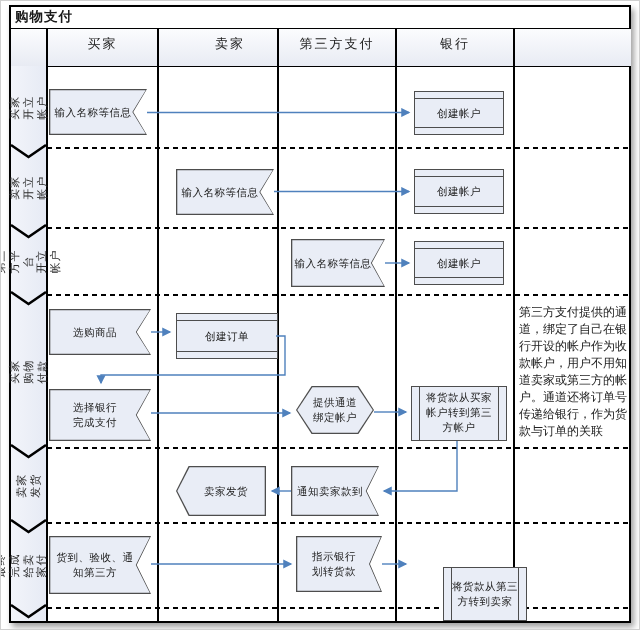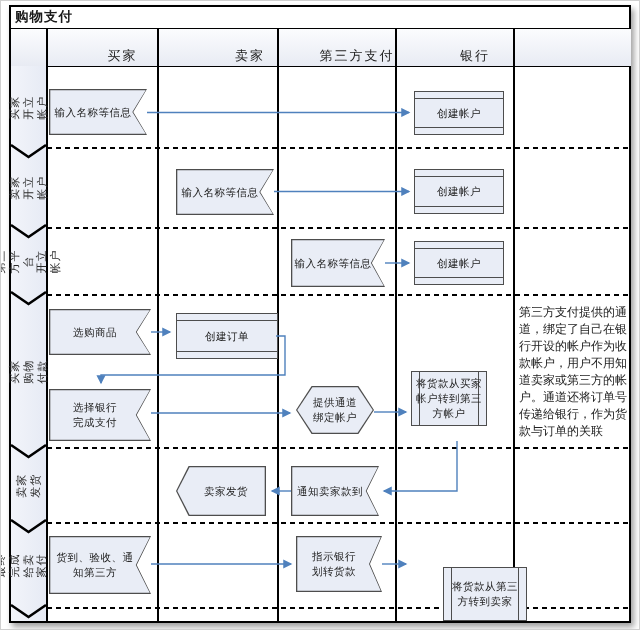--- a/index.html
+++ b/index.html
@@ -6,22 +6,22 @@
   .page{position:relative;width:640px;height:630px;background:#fff;border:1px solid #cfcfcf;
         box-sizing:border-box;overflow:hidden;
         font-family:"DejaVu Sans","Liberation Sans",sans-serif;color:#1a1a1a;}
   .frame{position:absolute;left:8px;top:4px;width:622px;height:618px;border:2px solid #000;
          box-sizing:border-box;background:#fff;box-shadow:3px 4px 6px rgba(0,0,0,.38);}
   .title{position:absolute;left:14px;top:7px;font-size:13.5px;font-weight:bold;letter-spacing:1px;}
   .hline{position:absolute;background:#000;}
   .vline{position:absolute;background:#000;width:1.8px;}
   .header-bg{position:absolute;left:10px;top:28px;width:620px;height:37px;
              background:linear-gradient(180deg,#fbfcfe 0%,#e8ebf3 100%);}
-  .header-cell{position:absolute;top:36px;height:37px;display:flex;align-items:center;justify-content:center;
-               font-size:13px;letter-spacing:2px;color:#222;padding-left:20px;}
+  .header-cell{position:absolute;top:24px;height:37px;display:flex;align-items:center;justify-content:center;
+               font-size:13px;letter-spacing:2px;color:#222;}
   .strip-bg{position:absolute;left:10px;top:65px;width:36px;height:555px;
             background:linear-gradient(90deg,#f2f4fa 0%,#e6eaf4 100%);}
   .phase{position:absolute;left:10px;width:35px;display:flex;align-items:center;justify-content:center;}
   .phase>span{transform:rotate(-90deg);white-space:pre-line;text-align:center;font-size:11px;
               line-height:1.25;color:#2a2a2a;letter-spacing:1px;}
   .dashed{position:absolute;left:46px;width:584px;height:2.4px;
           background:repeating-linear-gradient(90deg,#000 0 5px,transparent 5px 9px);}
   .node{position:absolute;}
   .node .shape-bg{position:absolute;inset:0;background:#4d4d4d;}
   .node .shape-fill{position:absolute;inset:1.3px;background:#e9edf6;}
@@ -144,21 +144,21 @@
       <div class="shape-fill"></div>
     <span class="node-label">选择银行
 完成支付</span>
   </div>
   <div class="node hexagon" style="left:295px;top:385px;width:78px;height:48px;">
     <div class="shape-bg"></div>
       <div class="shape-fill"></div>
     <span class="node-label">提供通道
 绑定帐户</span>
   </div>
-  <div class="node procbox" style="left:410px;top:370px;width:76px;height:55px;">
+  <div class="node procbox" style="left:410px;top:385px;width:96px;height:55px;font-family:Liberation Mono, monospace;">
     <div class="bar-left"></div>
       <div class="bar-right"></div>
     <span class="node-label">将货款从买家
 帐户转到第三
 方帐户</span>
   </div>
   <div class="note-text">第三方支付提供的通道，绑定了自己在银行开设的帐户作为收款帐户，用户不用知道卖家或第三方的帐户。通道还将订单号传递给银行，作为货款与订单的关联</div>
 
   <div class="node lpent" style="left:175px;top:465px;width:90px;height:50px;">
     <div class="shape-bg"></div>

